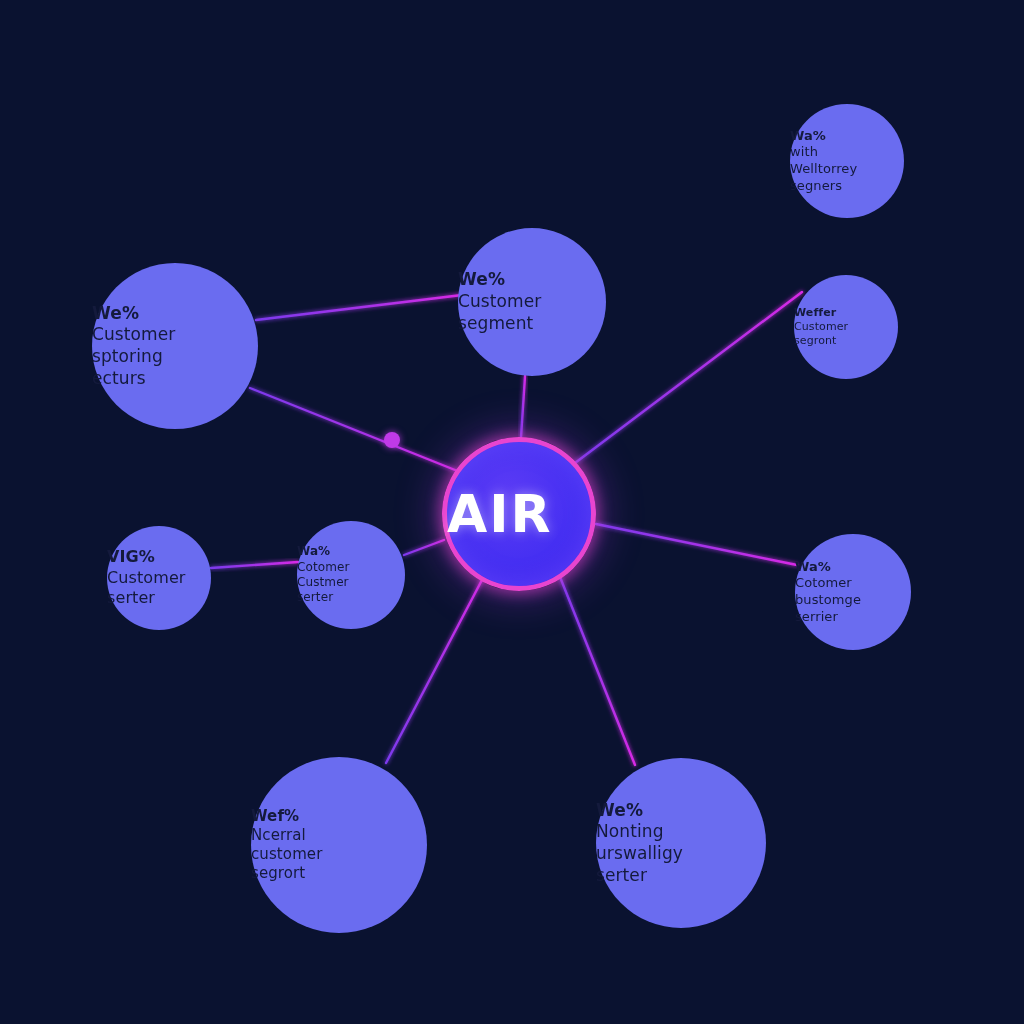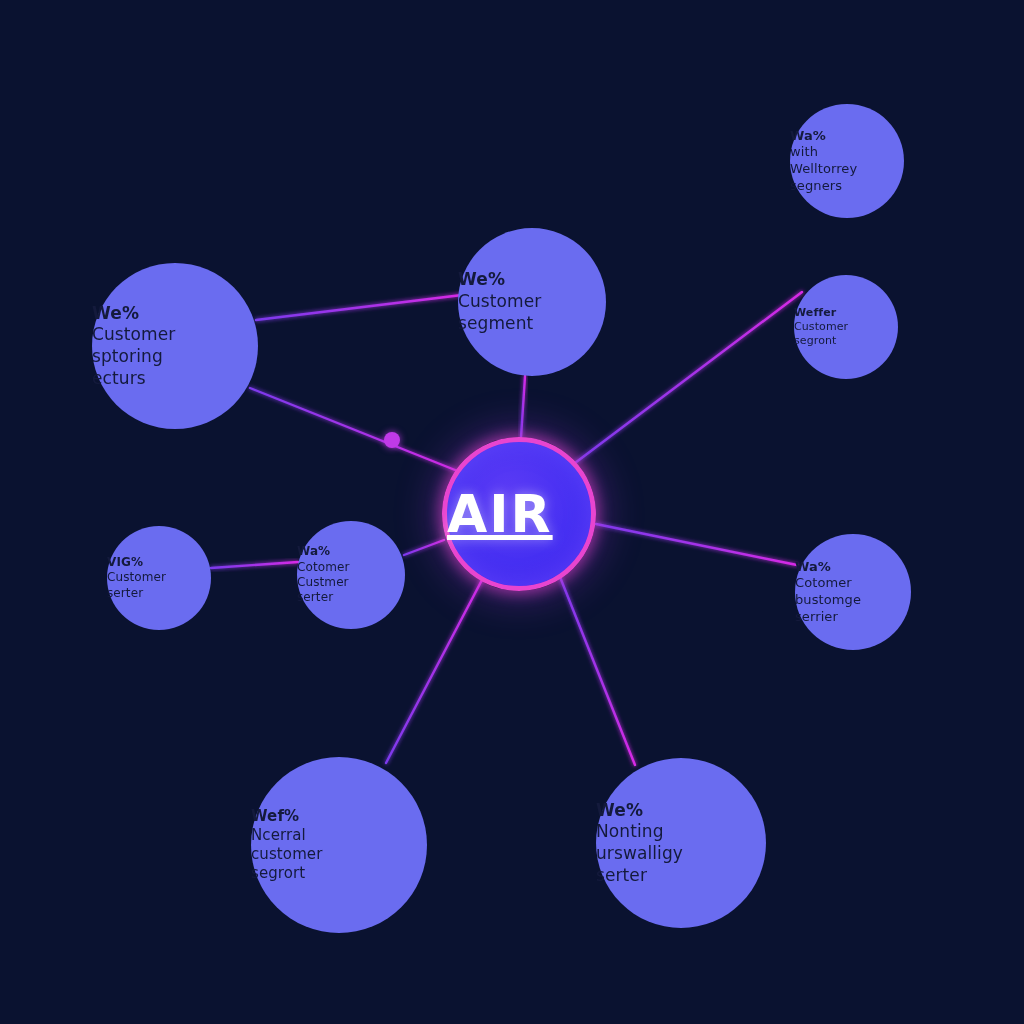--- a/index.html
+++ b/index.html
@@ -54,21 +54,20 @@
       0 0 14px 3px rgba(232, 69, 207, 0.55),
       0 0 38px 10px rgba(160, 60, 230, 0.30),
       inset 0 0 24px rgba(120, 90, 255, 0.45);
     color: #ffffff;
   }
   .node.center .line.first {
     font-weight: bold;
     font-size: 52px;
     letter-spacing: 2px;
     text-shadow: 0 0 12px rgba(255,255,255,0.45);
-    text-decoration: underline;
   }
   .edge-dot {
     position: absolute;
     border-radius: 50%;
     background: #c03ae8;
     box-shadow: 0 0 6px 1px rgba(192, 58, 232, 0.6);
   }
 </style>
 </head>
 <body>
@@ -125,21 +124,21 @@
         <span class="line first">Weffer</span>
         <span class="line">Customer</span>
         <span class="line">segront</span>
       </div>
       <div class="node" style="left: 795px; top: 534px; width: 116px; height: 116px; font-size: 13px;">
         <span class="line first">Wa%</span>
         <span class="line">Cotomer</span>
         <span class="line">bustomge</span>
         <span class="line">serrier</span>
       </div>
-      <div class="node" style="left: 107px; top: 526px; width: 104px; height: 104px; font-size: 12px;">
+      <div class="node" style="left: 107px; top: 526px; width: 104px; height: 104px; font-size: 16px;">
         <span class="line first">VIG%</span>
         <span class="line">Customer</span>
         <span class="line">serter</span>
       </div>
       <div class="node" style="left: 297px; top: 521px; width: 108px; height: 108px; font-size: 12px;">
         <span class="line first">Wa%</span>
         <span class="line">Cotomer</span>
         <span class="line">Custmer</span>
         <span class="line">serter</span>
       </div>

